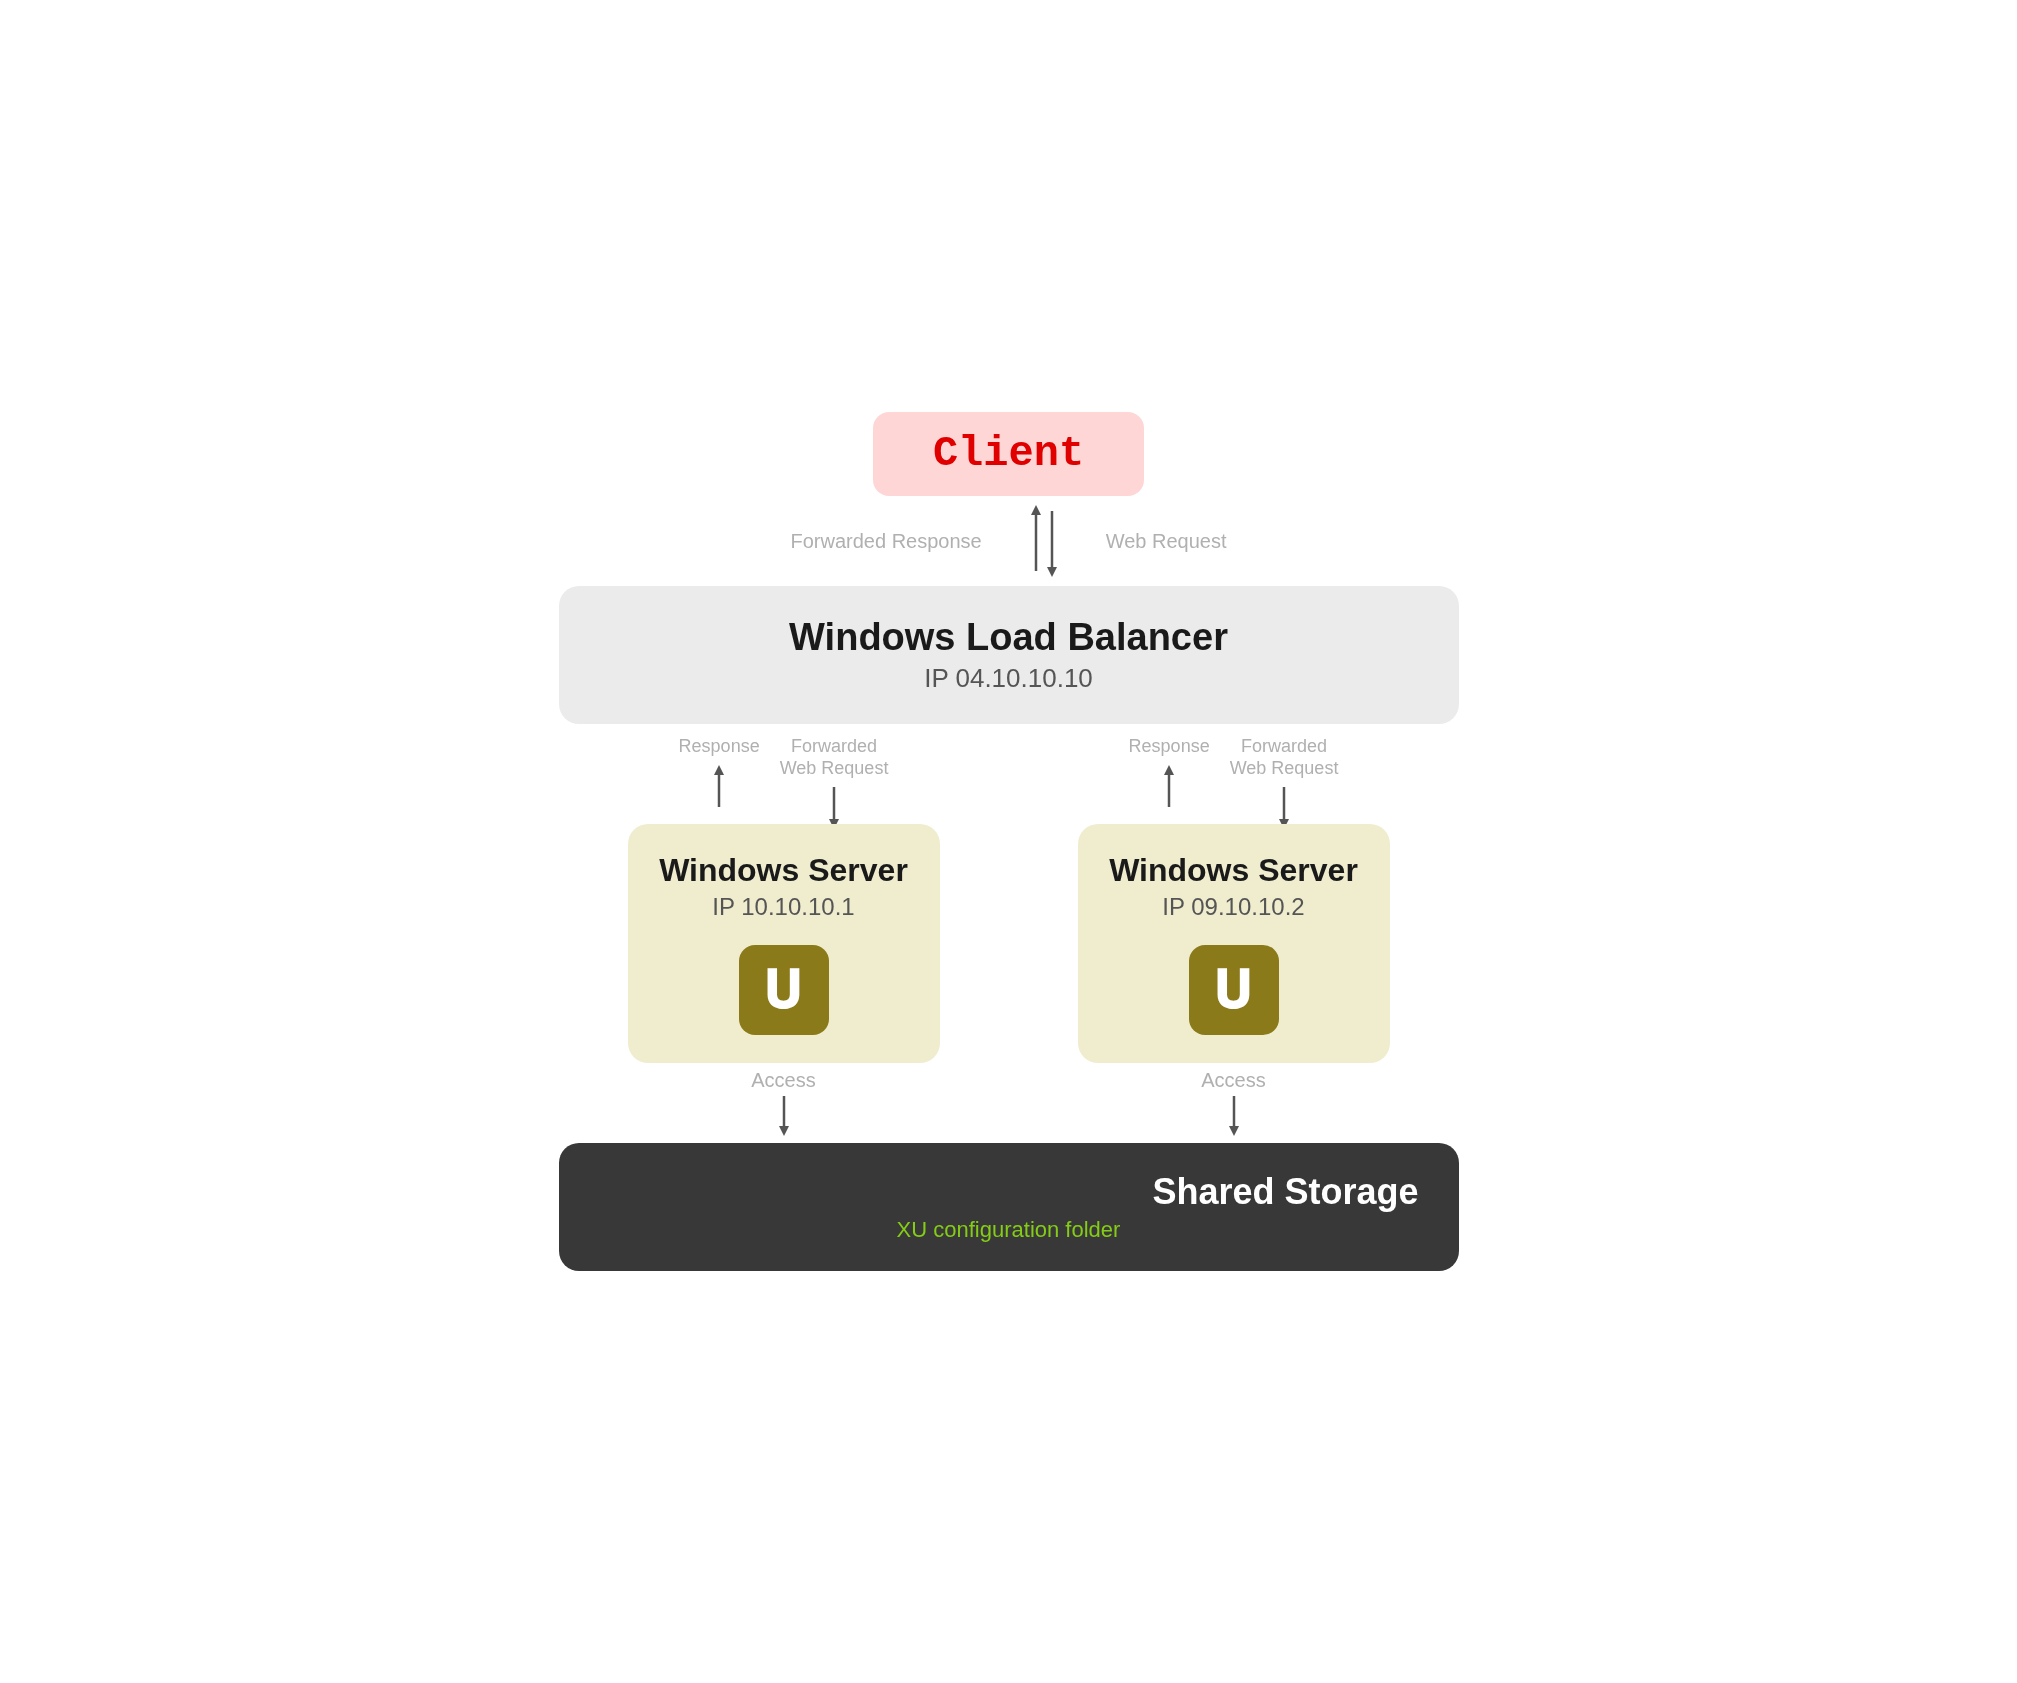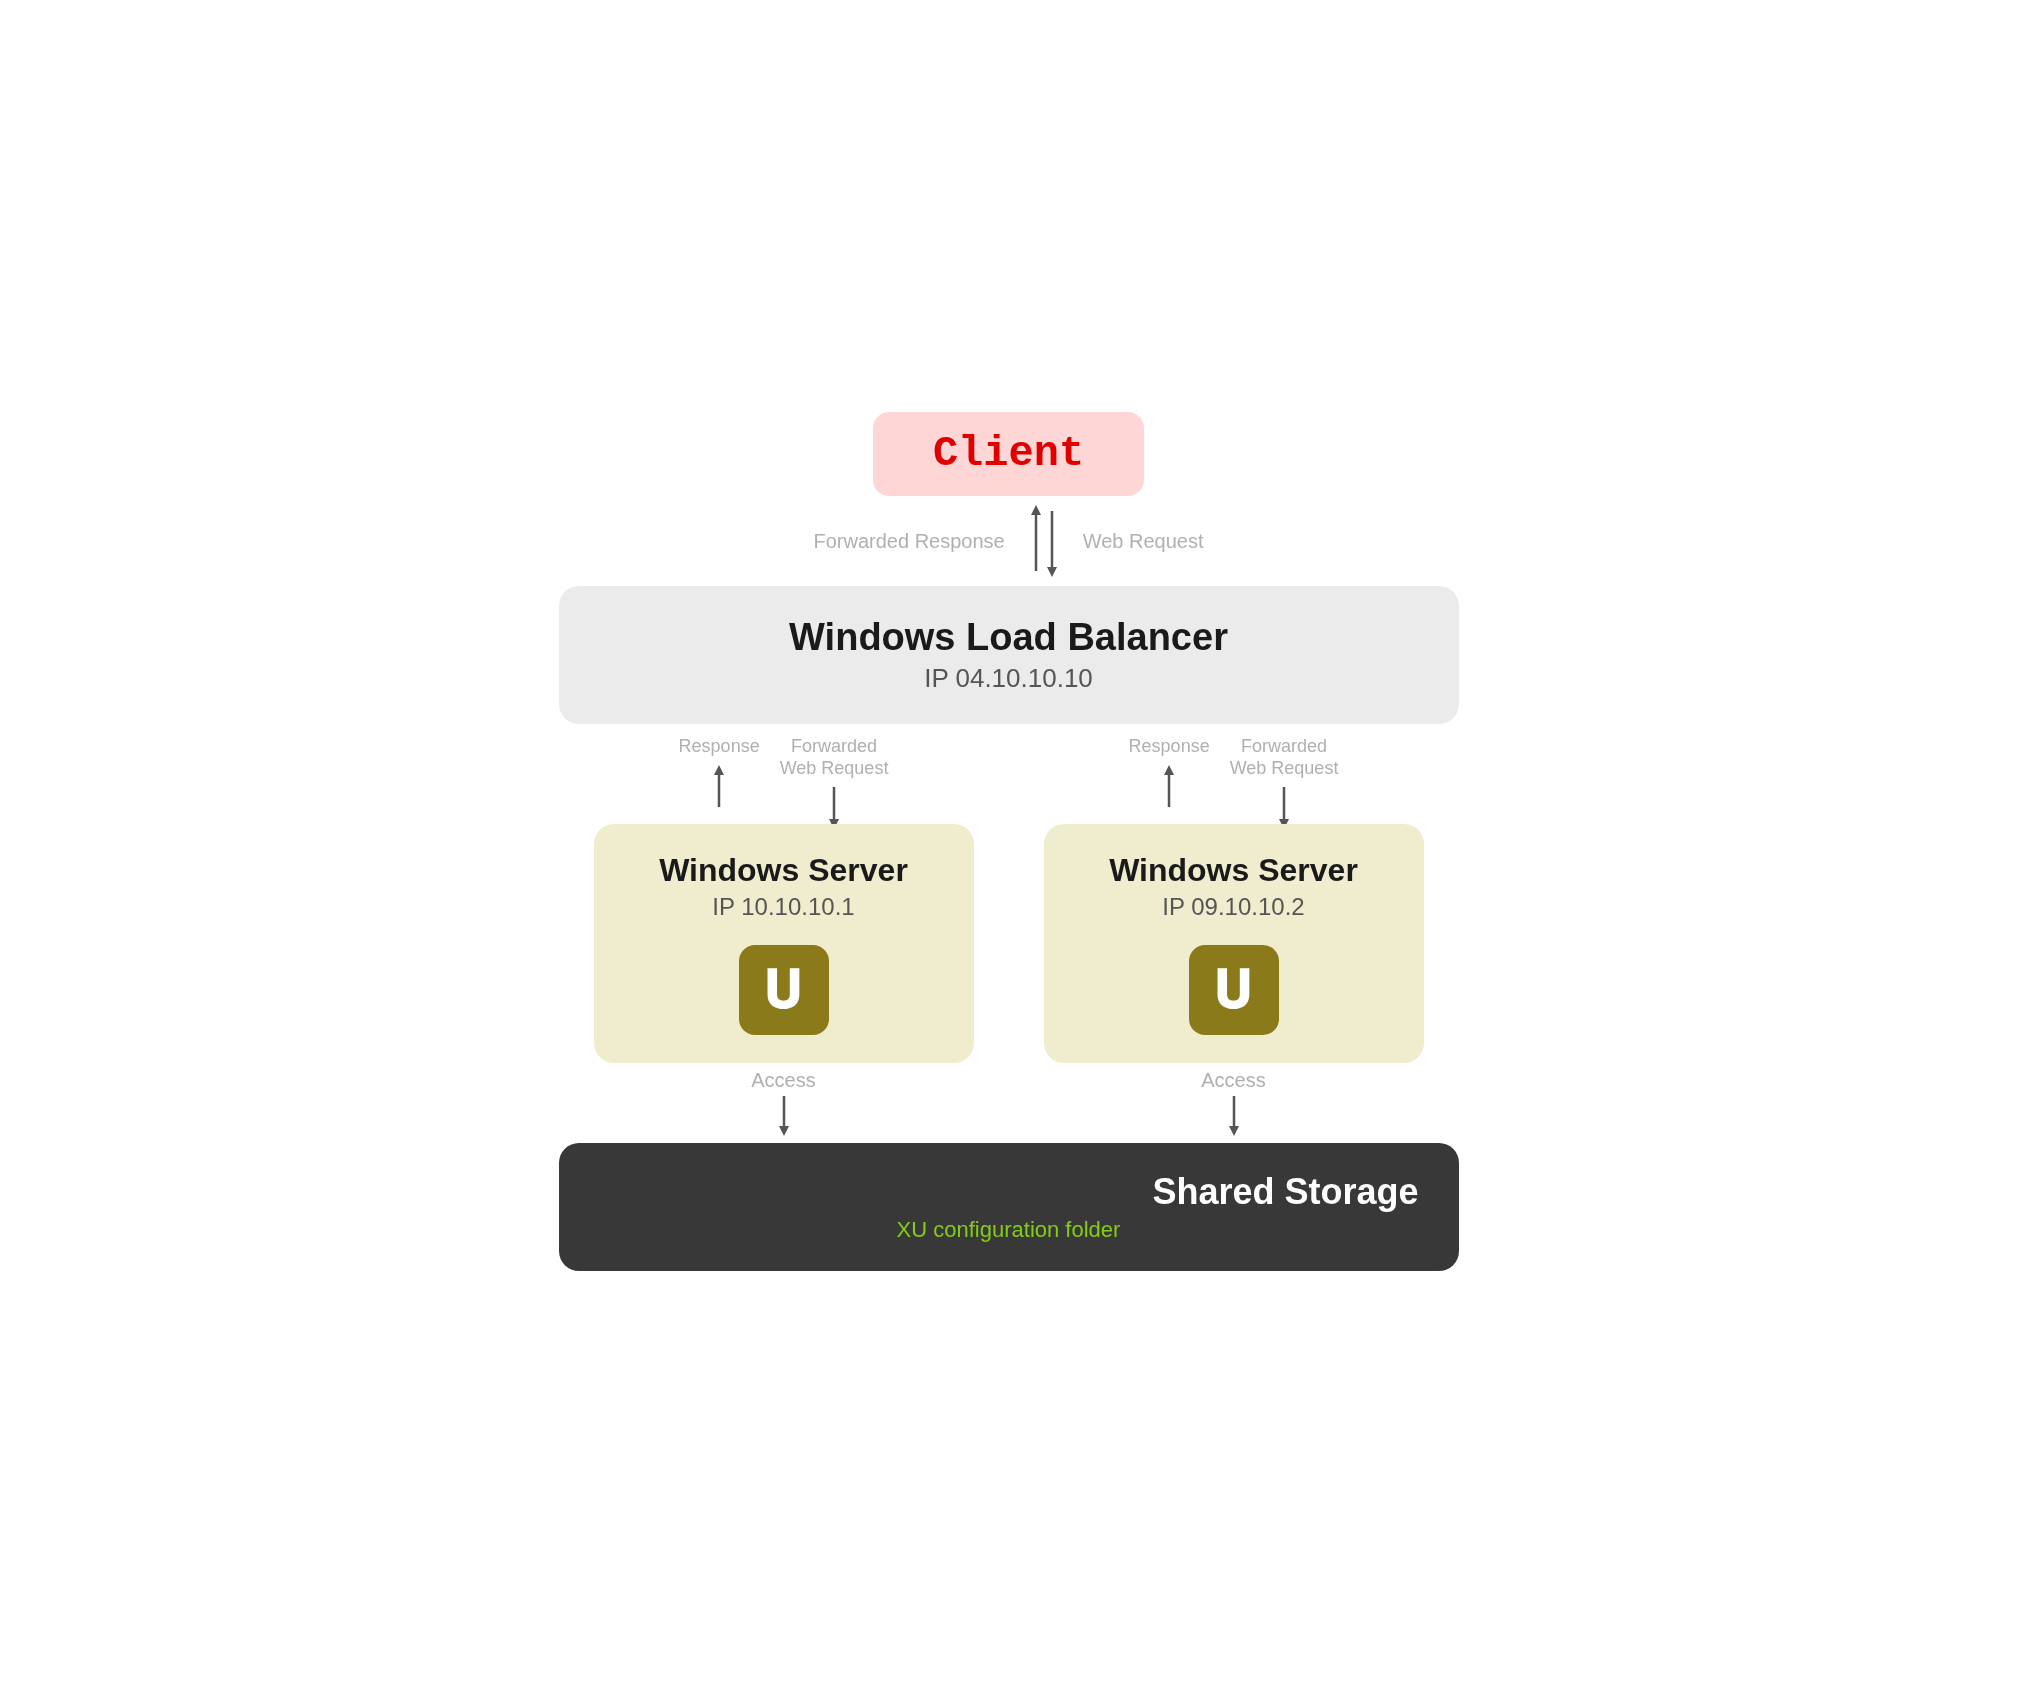--- a/index.html
+++ b/index.html
@@ -76,21 +76,21 @@
       font-size: 26px;
       color: #555555;
       margin-top: 4px;
     }
 
     
     .server-box {
       background: #f0edcf;
       border-radius: 20px;
       padding: 28px 30px;
-      width: 380px;
+      width: 312px;
       display: flex;
       flex-direction: column;
       align-items: center;
     }
 
     .server-title {
       font-size: 32px;
       font-weight: 900;
       color: #1a1a1a;
     }
@@ -144,21 +144,21 @@
   </style>
 </head>
 <body>
 
 <div class="diagram-container">
 
   <div class="client-box">
     <span class="client-label">Client</span>
   </div>
 
-  <div style="display:flex; align-items:center; justify-content:center; height:90px; gap:1px;">
+  <div style="display:flex; align-items:center; justify-content:center; height:90px; gap:24px;">
     <span class="arrow-label-left">Forwarded Response</span>
     <svg width="60" height="80" viewBox="0 0 60 80">
 
       <line x1="22" y1="70" x2="22" y2="10" stroke="#555" stroke-width="2.5"></line>
       <polygon points="22,4 17,14 27,14" fill="#555"></polygon>
 
       <line x1="38" y1="10" x2="38" y2="70" stroke="#555" stroke-width="2.5"></line>
       <polygon points="38,76 33,66 43,66" fill="#555"></polygon>
     </svg>
     <span class="arrow-label-right">Web Request</span>

